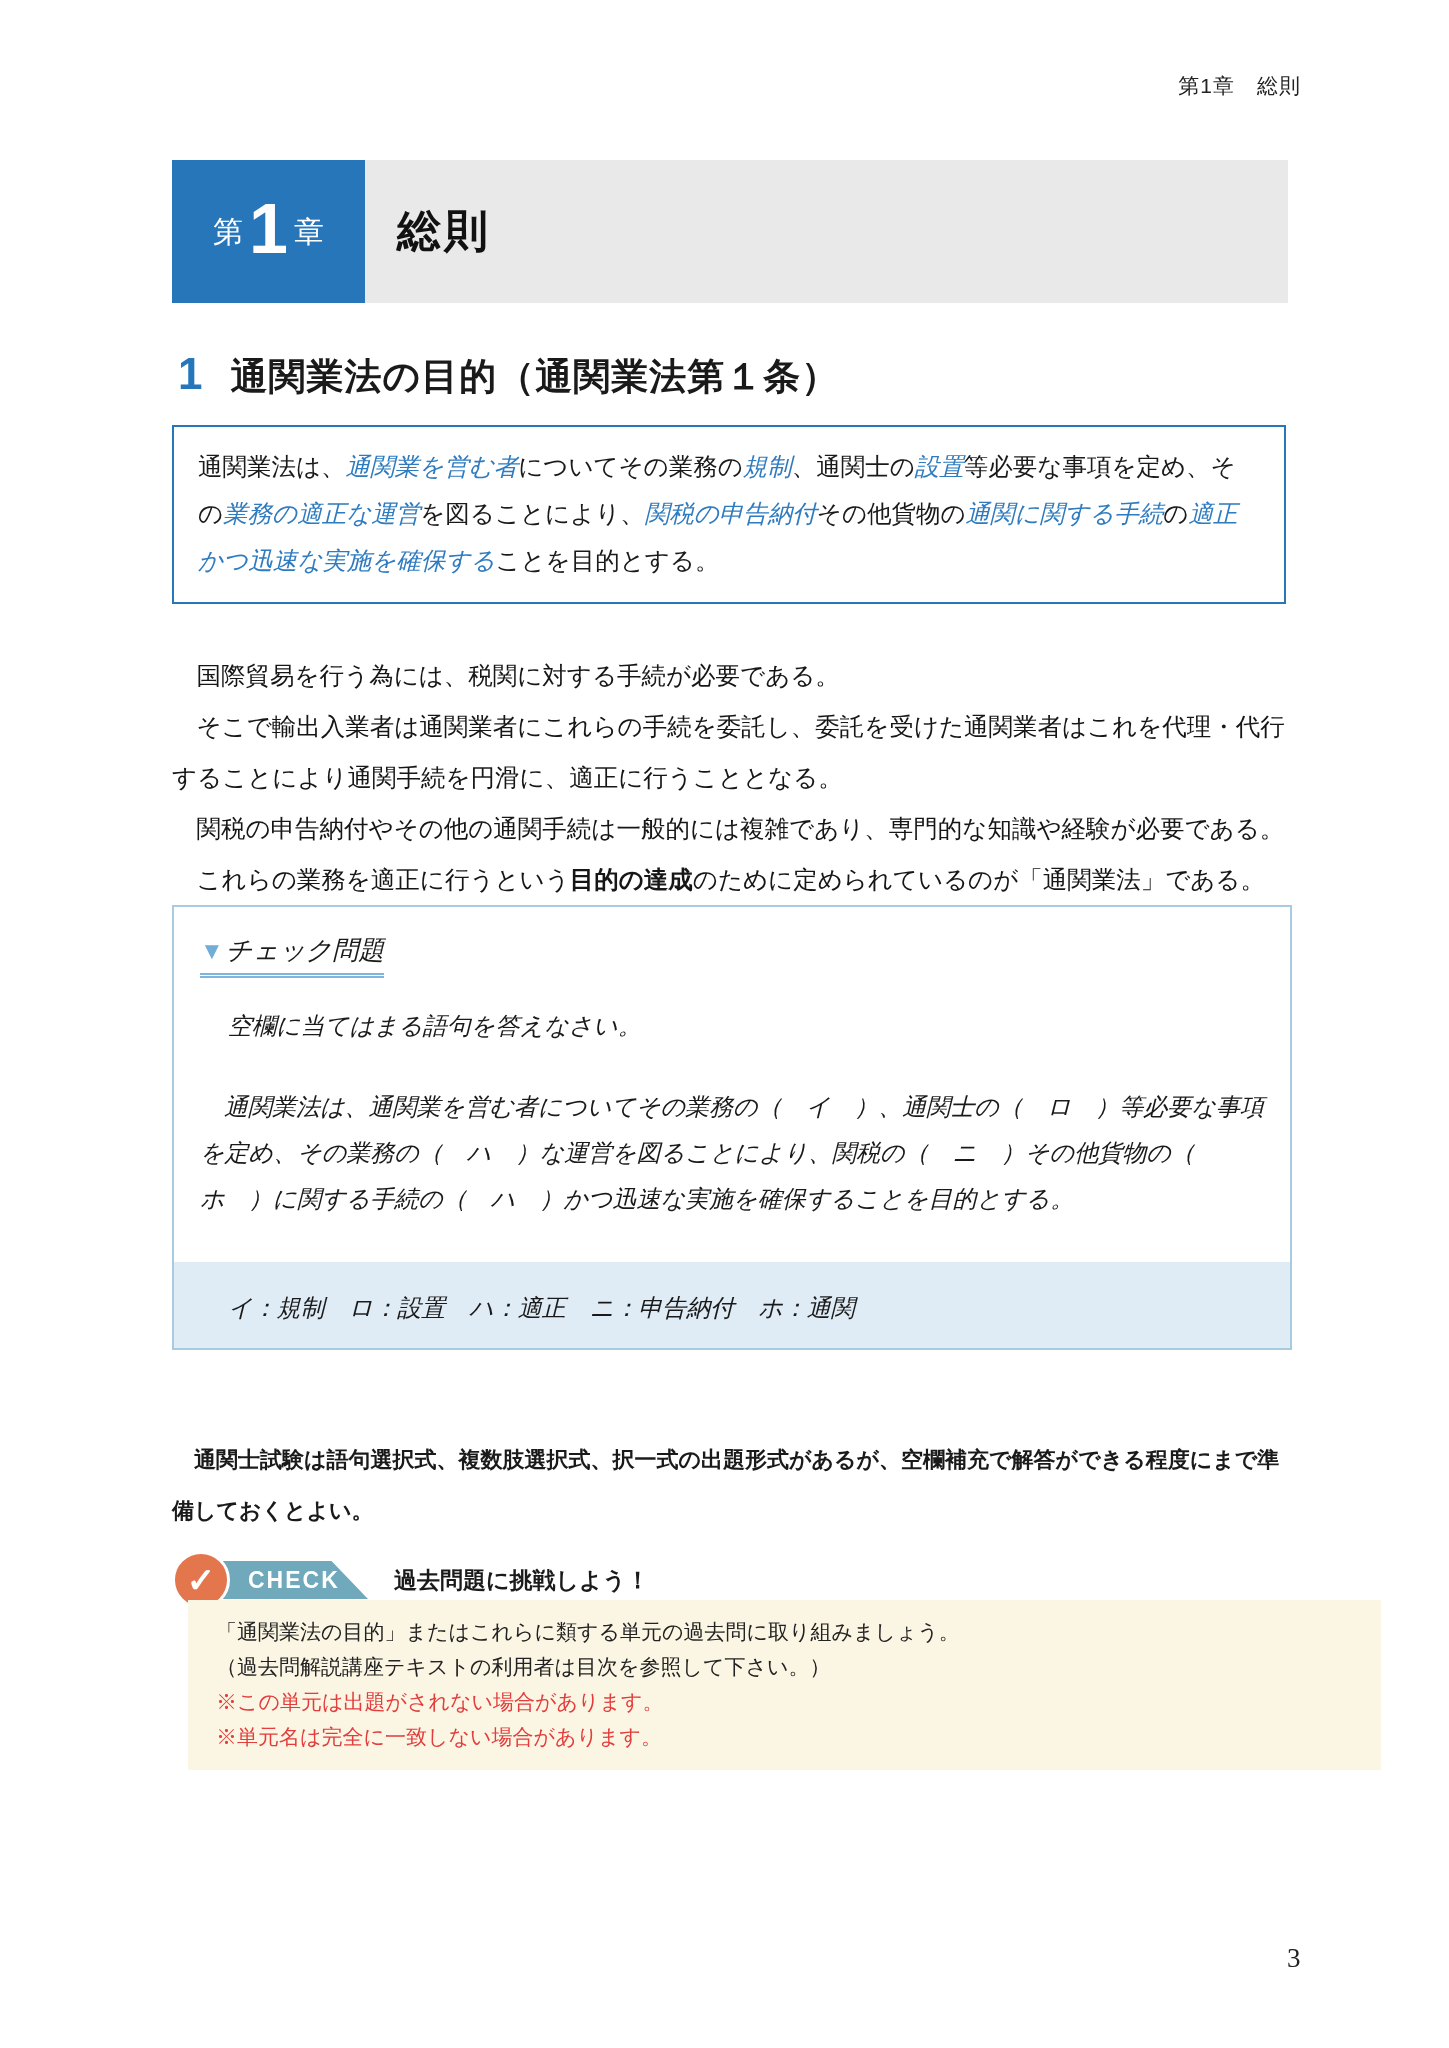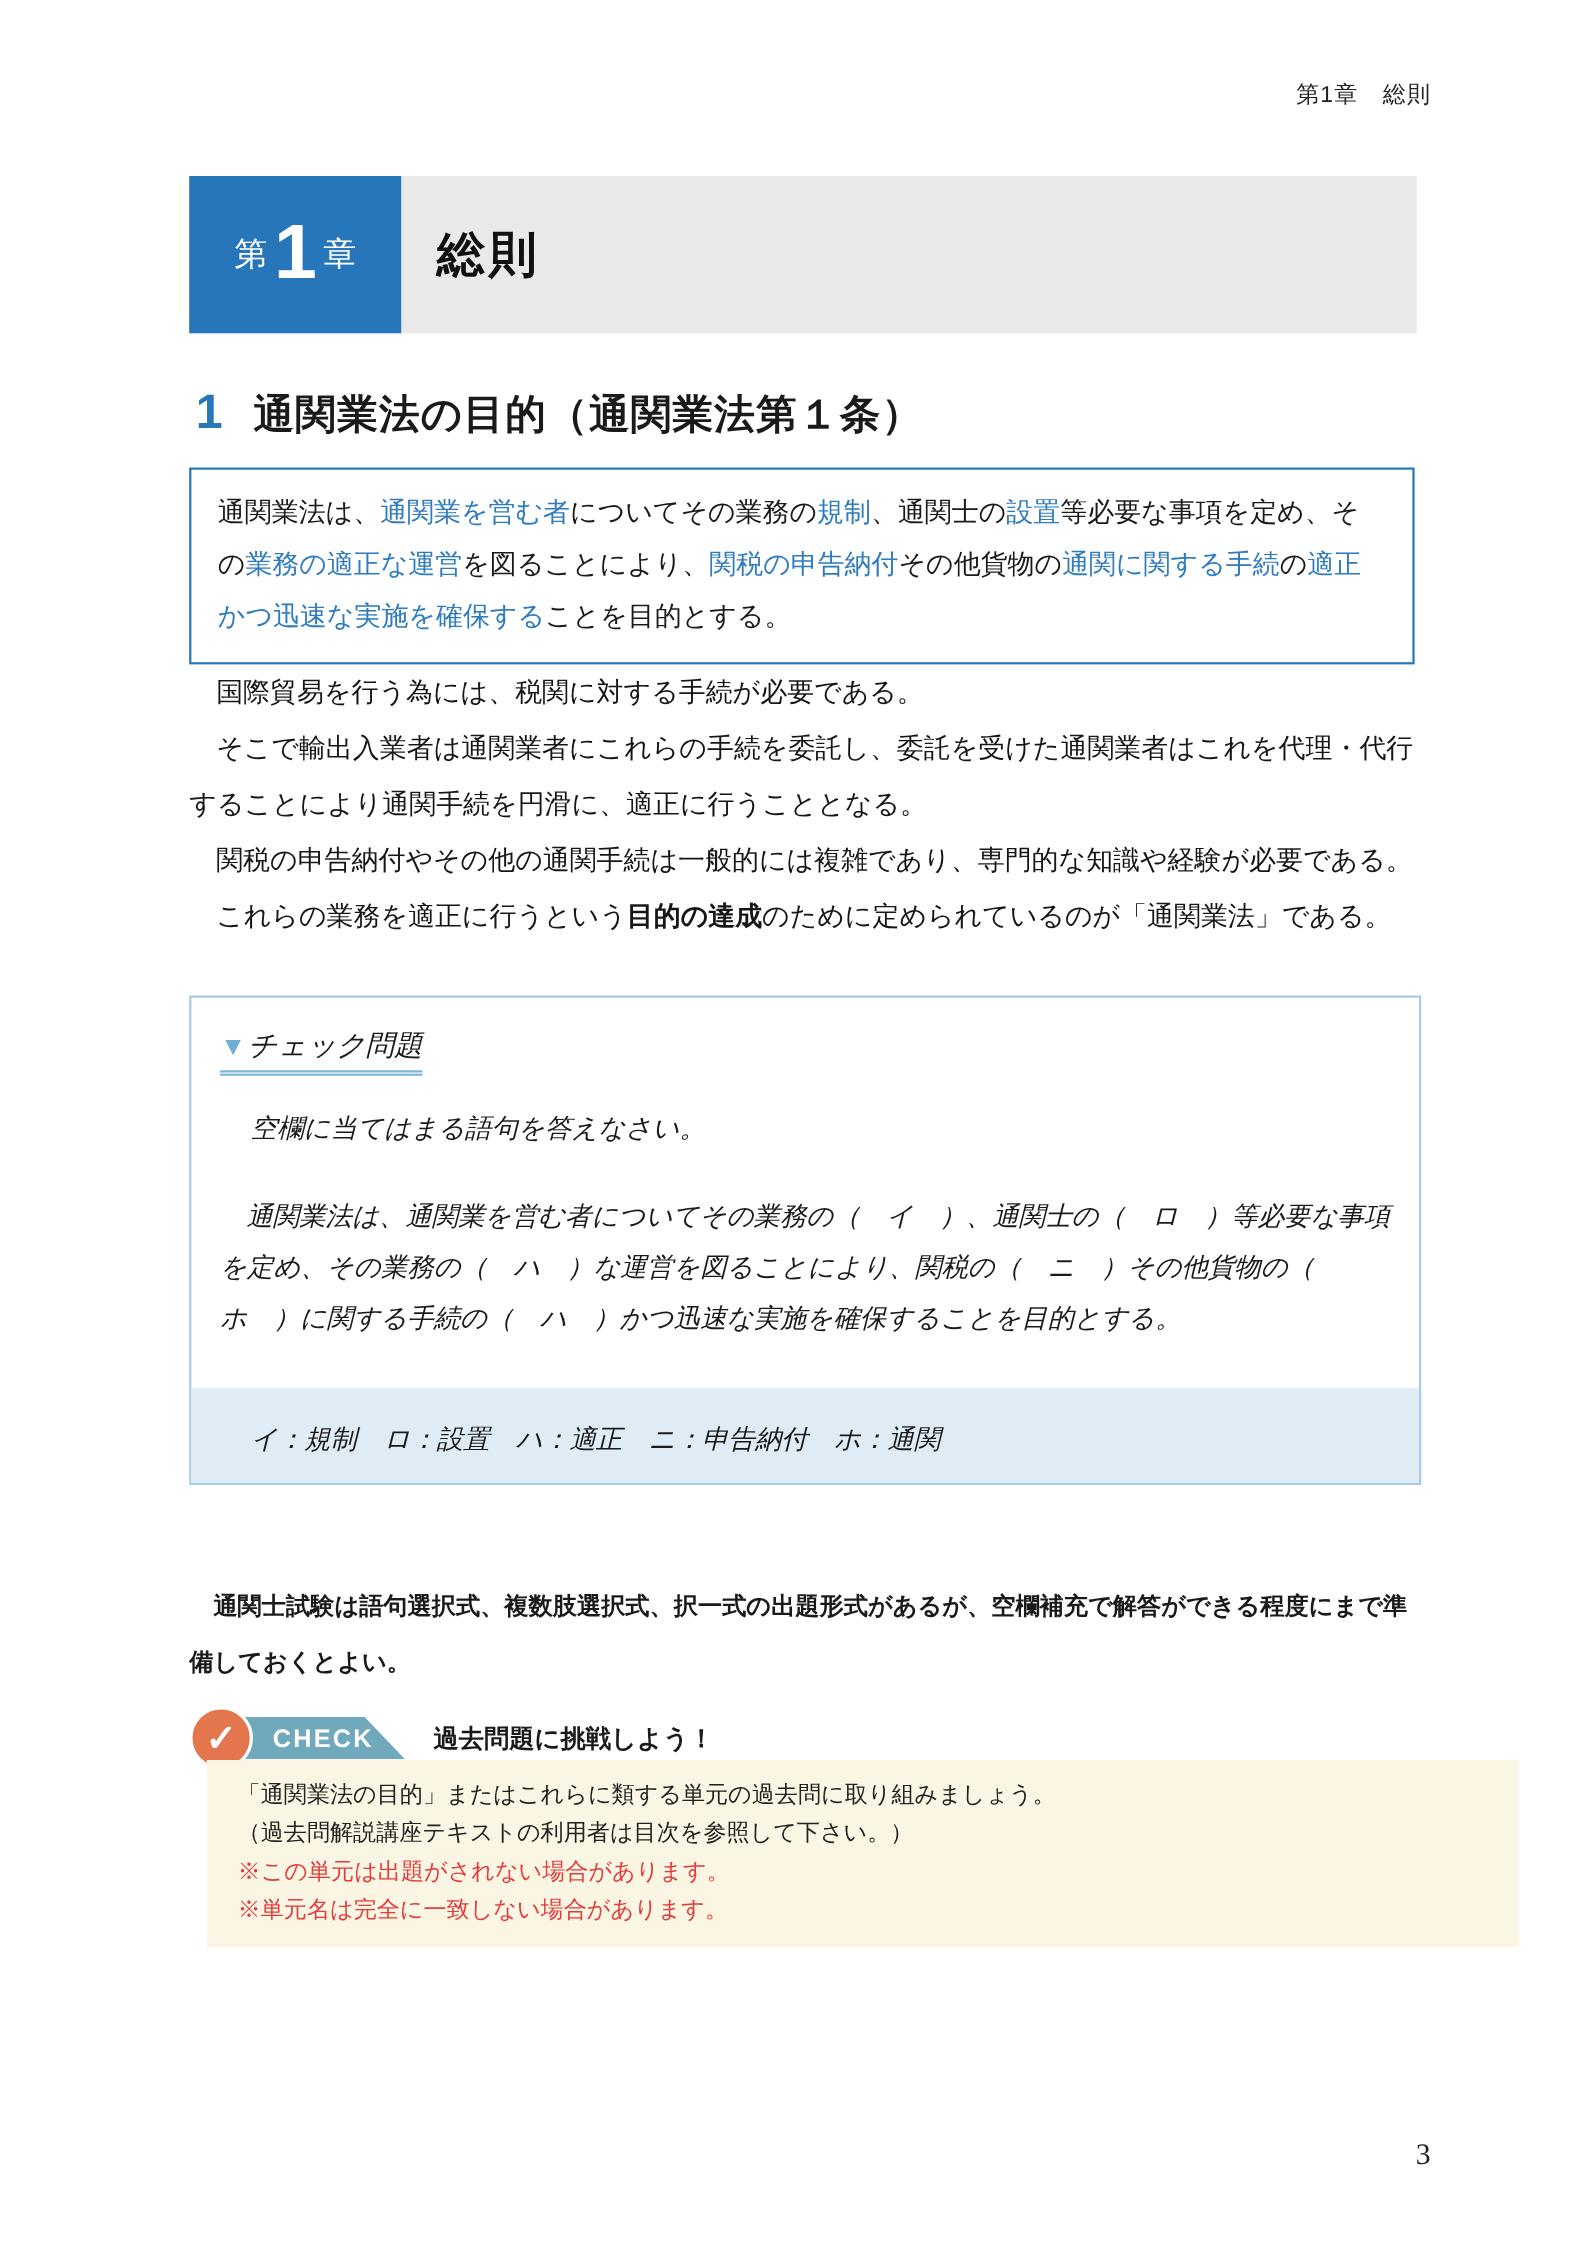--- a/index.html
+++ b/index.html
@@ -63,26 +63,26 @@
     margin-right:28px;line-height:1;
   }
   .section-title{font-size:37px;font-weight:bold;letter-spacing:1px;}
   
   .law-box{
     position:absolute;top:425px;left:172px;width:1114px;
     border:2px solid var(--accent-blue);
     padding:16px 24px 18px 24px;
   }
   .law-box p{margin:0;font-size:24.5px;line-height:47px;letter-spacing:0;}
-  .seg-blue{color:var(--text-blue);}
+  .seg-blue{color:var(--text-blue);font-style:italic;}
   .seg-bold{font-weight:bold;}
   .seg-red{color:var(--warn-red);}
   
   .body-text{
-    position:absolute;top:604px;left:172px;width:1115px;
+    position:absolute;top:650px;left:172px;width:1115px;
     font-family:"Liberation Serif",serif;
     font-size:24.5px;line-height:51px;color:#161616;
   }
   .body-text p{margin:0;text-indent:1em;}
   
   .check-box{
     position:absolute;top:905px;left:172px;width:1120px;
     border:2px solid var(--box-border-light);
     padding:26px 0 0 0;
     font-size:24px;

